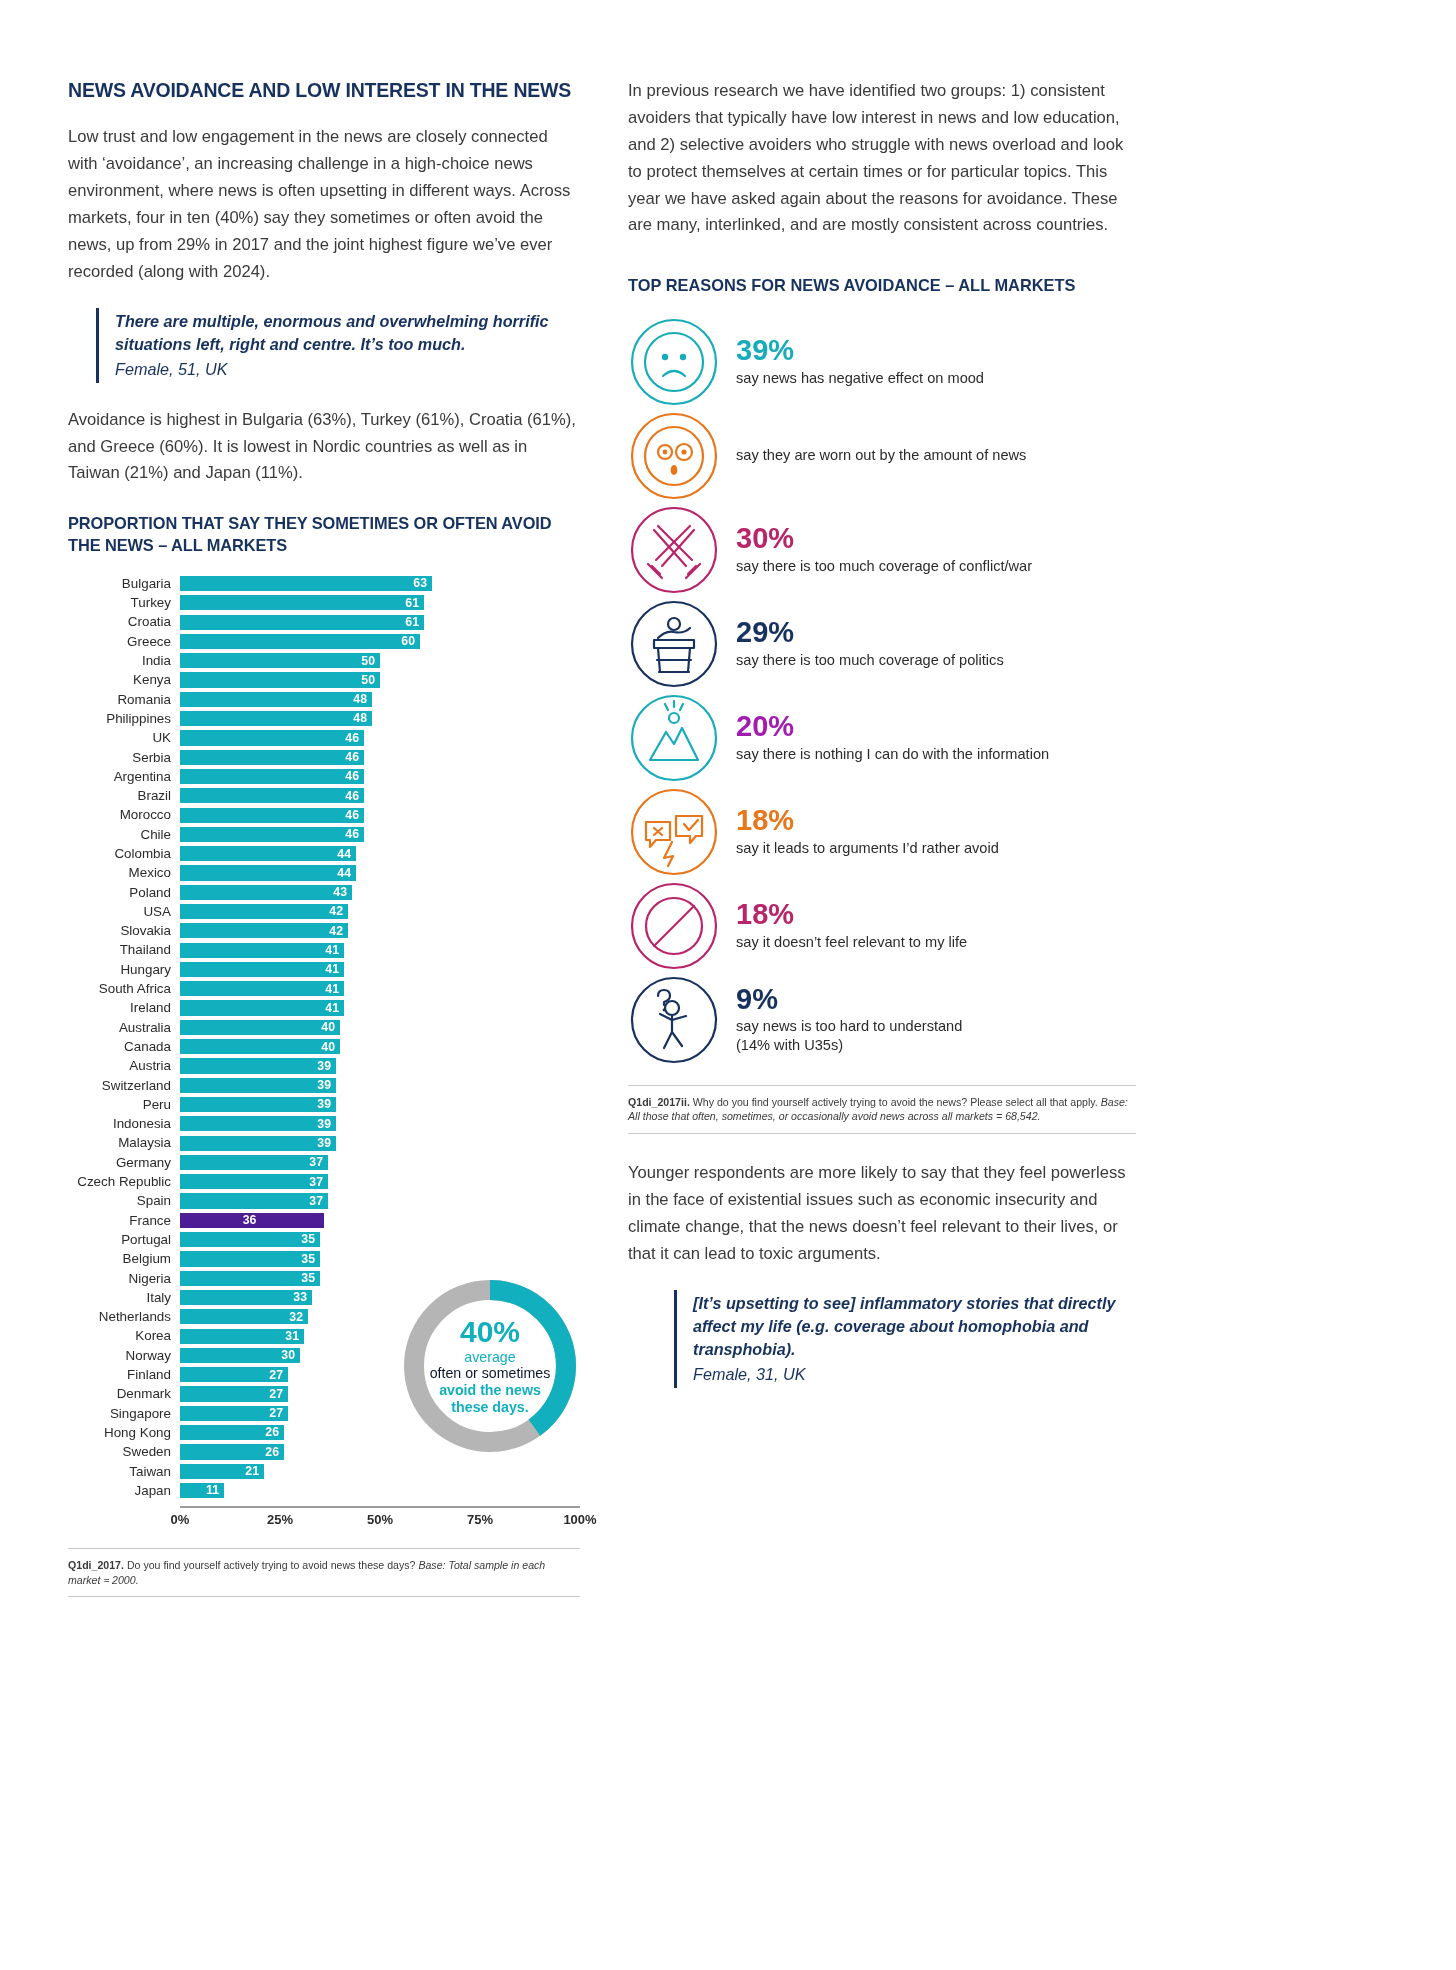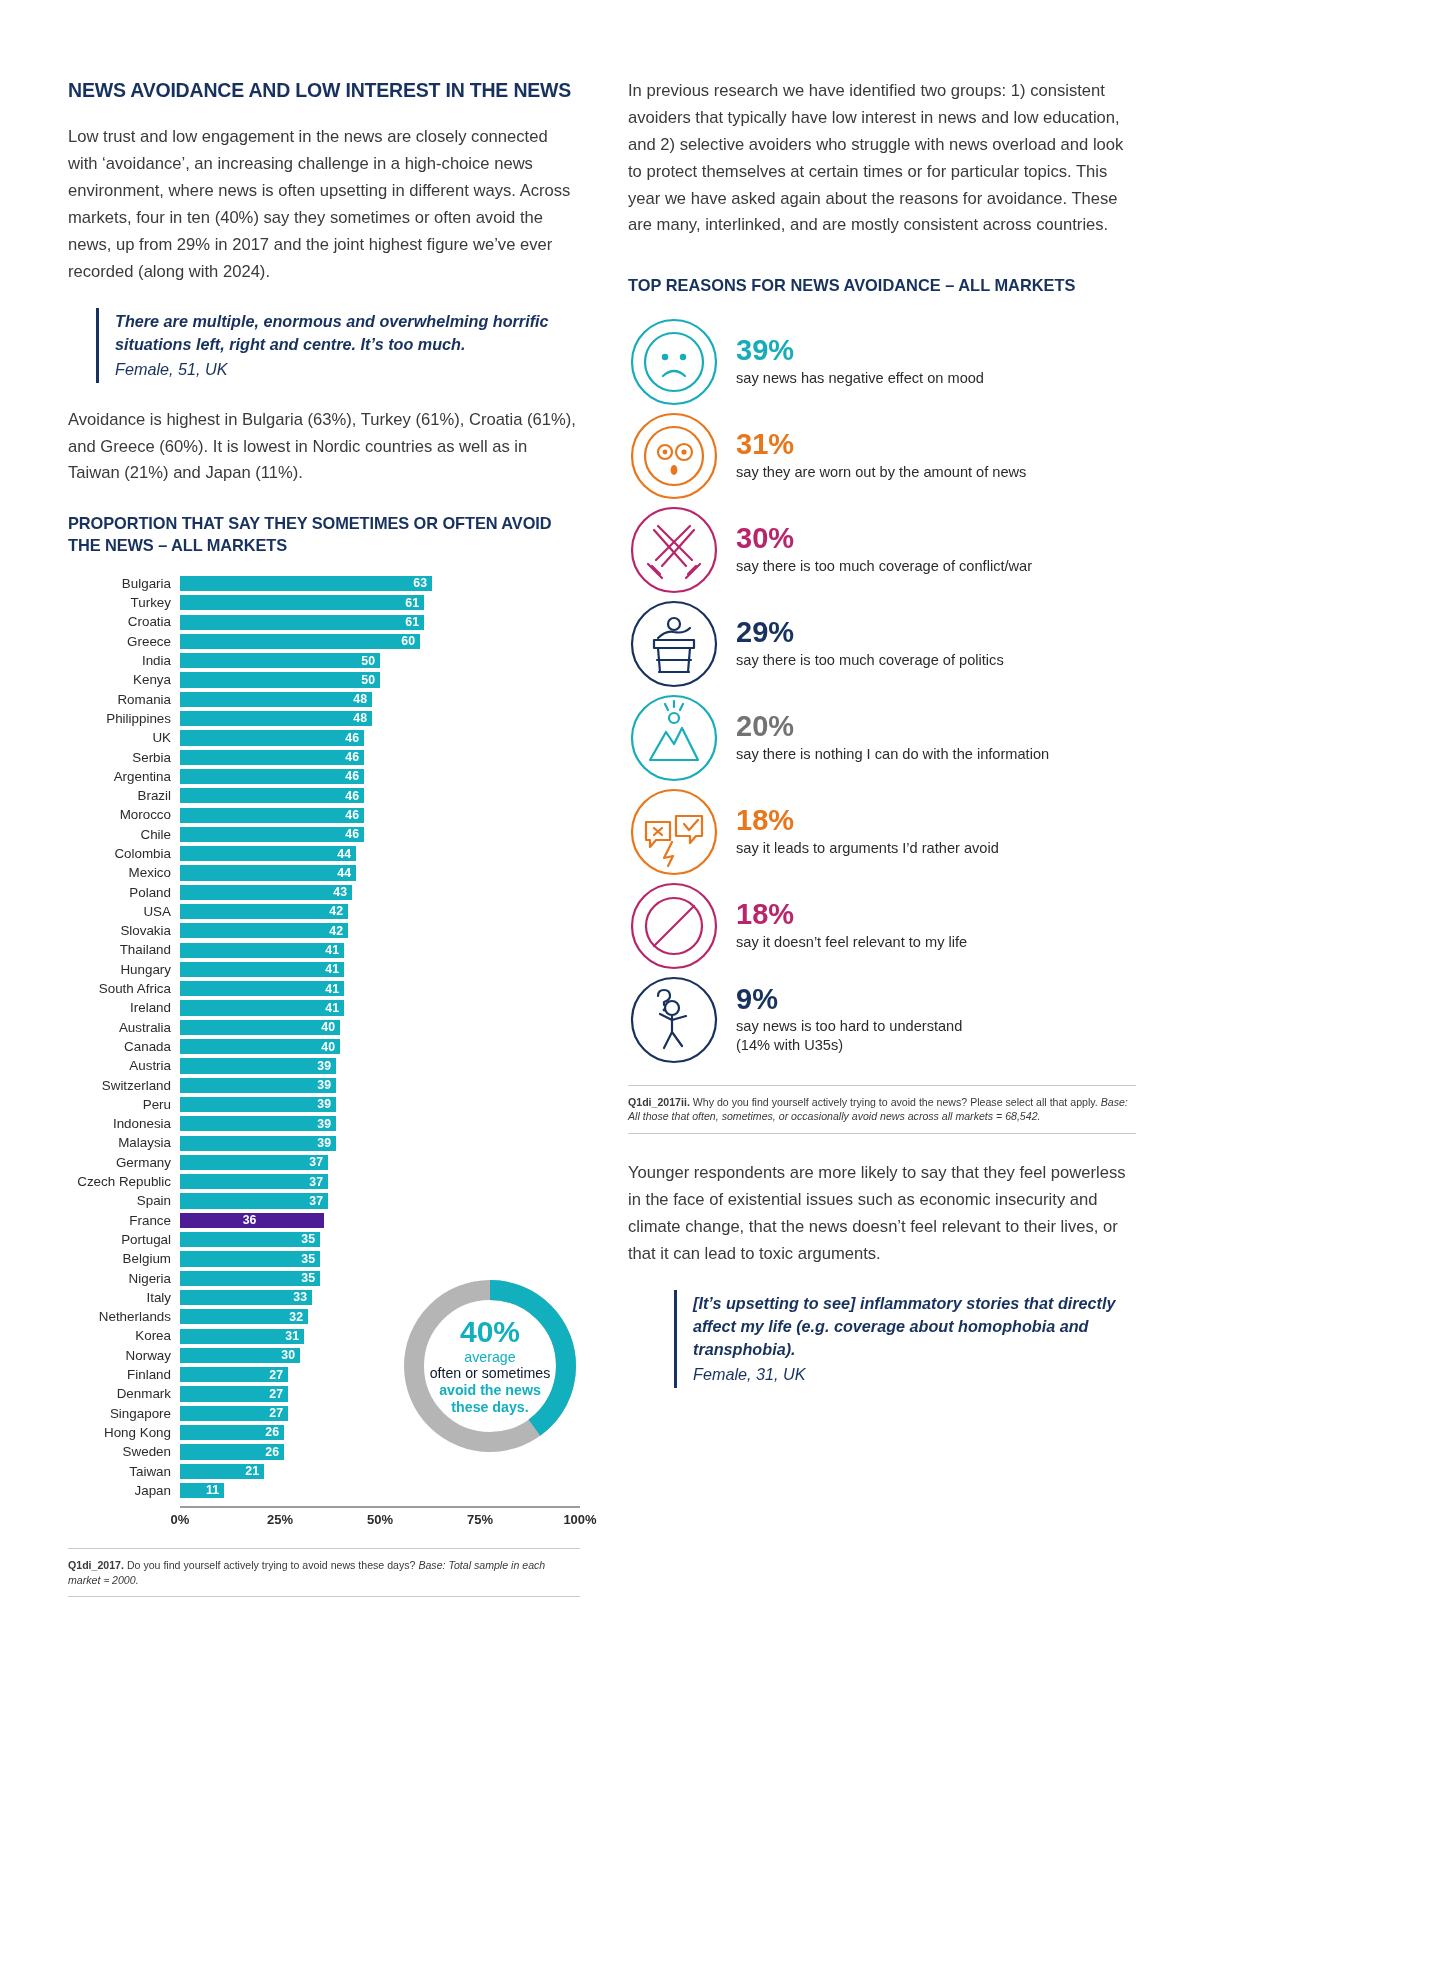--- a/index.html
+++ b/index.html
@@ -604,21 +604,20 @@
           <div class="reason-icon"><svg viewBox="0 0 92 92" width="92" height="92">
               <circle cx="46" cy="46" r="42" stroke="#E8761B" fill="none" stroke-width="2.2" stroke-linecap="round" stroke-linejoin="round"></circle>
               <circle cx="46" cy="46" r="29" stroke="#E8761B" fill="none" stroke-width="2.2" stroke-linecap="round" stroke-linejoin="round"></circle>
               <circle cx="37" cy="42" r="7" stroke="#E8761B" fill="none" stroke-width="2.2" stroke-linecap="round" stroke-linejoin="round"></circle>
               <circle cx="56" cy="42" r="8" stroke="#E8761B" fill="none" stroke-width="2.2" stroke-linecap="round" stroke-linejoin="round"></circle>
               <circle cx="37" cy="42" r="2.4" fill="#E8761B" stroke="none"></circle>
               <circle cx="56" cy="42" r="2.6" fill="#E8761B" stroke="none"></circle>
               <ellipse cx="46" cy="60" rx="3.4" ry="5" fill="#E8761B" stroke="none"></ellipse>
             </svg></div>
           <div class="reason-txt">
-            <div class="reason-pct" style="color: rgb(232, 118, 27);">31%</div>
             <div class="reason-desc">say they are worn out by the amount of news</div>
           </div>
         </div>
         <div class="reason">
           <div class="reason-icon"><svg viewBox="0 0 92 92" width="92" height="92">
               <circle cx="46" cy="46" r="42" stroke="#B9256A" fill="none" stroke-width="2.2" stroke-linecap="round" stroke-linejoin="round"></circle>
               <path d="M26 26 L58 62 M30 22 L64 56" stroke="#B9256A" fill="none" stroke-width="2.2" stroke-linecap="round" stroke-linejoin="round"></path>
               <path d="M66 26 L34 62 M62 22 L28 56" stroke="#B9256A" fill="none" stroke-width="2.2" stroke-linecap="round" stroke-linejoin="round"></path>
               <path d="M24 62 L32 70 M68 62 L60 70" stroke="#B9256A" fill="none" stroke-width="2.2" stroke-linecap="round" stroke-linejoin="round"></path>
               <path d="M20 60 L34 74 M72 60 L58 74" stroke="#B9256A" fill="none" stroke-width="2.2" stroke-linecap="round" stroke-linejoin="round"></path>
@@ -643,21 +642,21 @@
           </div>
         </div>
         <div class="reason">
           <div class="reason-icon"><svg viewBox="0 0 92 92" width="92" height="92">
               <circle cx="46" cy="46" r="42" stroke="#17ACB9" fill="none" stroke-width="2.2" stroke-linecap="round" stroke-linejoin="round"></circle>
               <path d="M22 68 L38 40 L46 52 L54 36 L70 68 Z" stroke="#17ACB9" fill="none" stroke-width="2.2" stroke-linecap="round" stroke-linejoin="round"></path>
               <circle cx="46" cy="26" r="5" stroke="#17ACB9" fill="none" stroke-width="2.2" stroke-linecap="round" stroke-linejoin="round"></circle>
               <path d="M40 18 L37 12 M52 18 L55 12 M46 15 L46 9" stroke="#17ACB9" fill="none" stroke-width="2.2" stroke-linecap="round" stroke-linejoin="round"></path>
             </svg></div>
           <div class="reason-txt">
-            <div class="reason-pct" style="color: #737373;">20%</div>
+            <div class="reason-pct" style="color: #a21caf;">20%</div>
             <div class="reason-desc">say there is nothing I can do with the information</div>
           </div>
         </div>
         <div class="reason">
           <div class="reason-icon"><svg viewBox="0 0 92 92" width="92" height="92">
               <circle cx="46" cy="46" r="42" stroke="#E8761B" fill="none" stroke-width="2.2" stroke-linecap="round" stroke-linejoin="round"></circle>
               <path d="M18 36 h24 v18 h-14 l-6 7 v-7 h-4 Z" stroke="#E8761B" fill="none" stroke-width="2.2" stroke-linecap="round" stroke-linejoin="round"></path>
               <path d="M48 30 h26 v20 h-6 l-6 7 v-7 h-14 Z" stroke="#E8761B" fill="none" stroke-width="2.2" stroke-linecap="round" stroke-linejoin="round"></path>
               <path d="M26 42 l8 7 M34 42 l-8 7" stroke="#E8761B" fill="none" stroke-width="2.2" stroke-linecap="round" stroke-linejoin="round"></path>
               <path d="M56 38 l5 6 l9 -10" stroke="#E8761B" fill="none" stroke-width="2.2" stroke-linecap="round" stroke-linejoin="round"></path>

